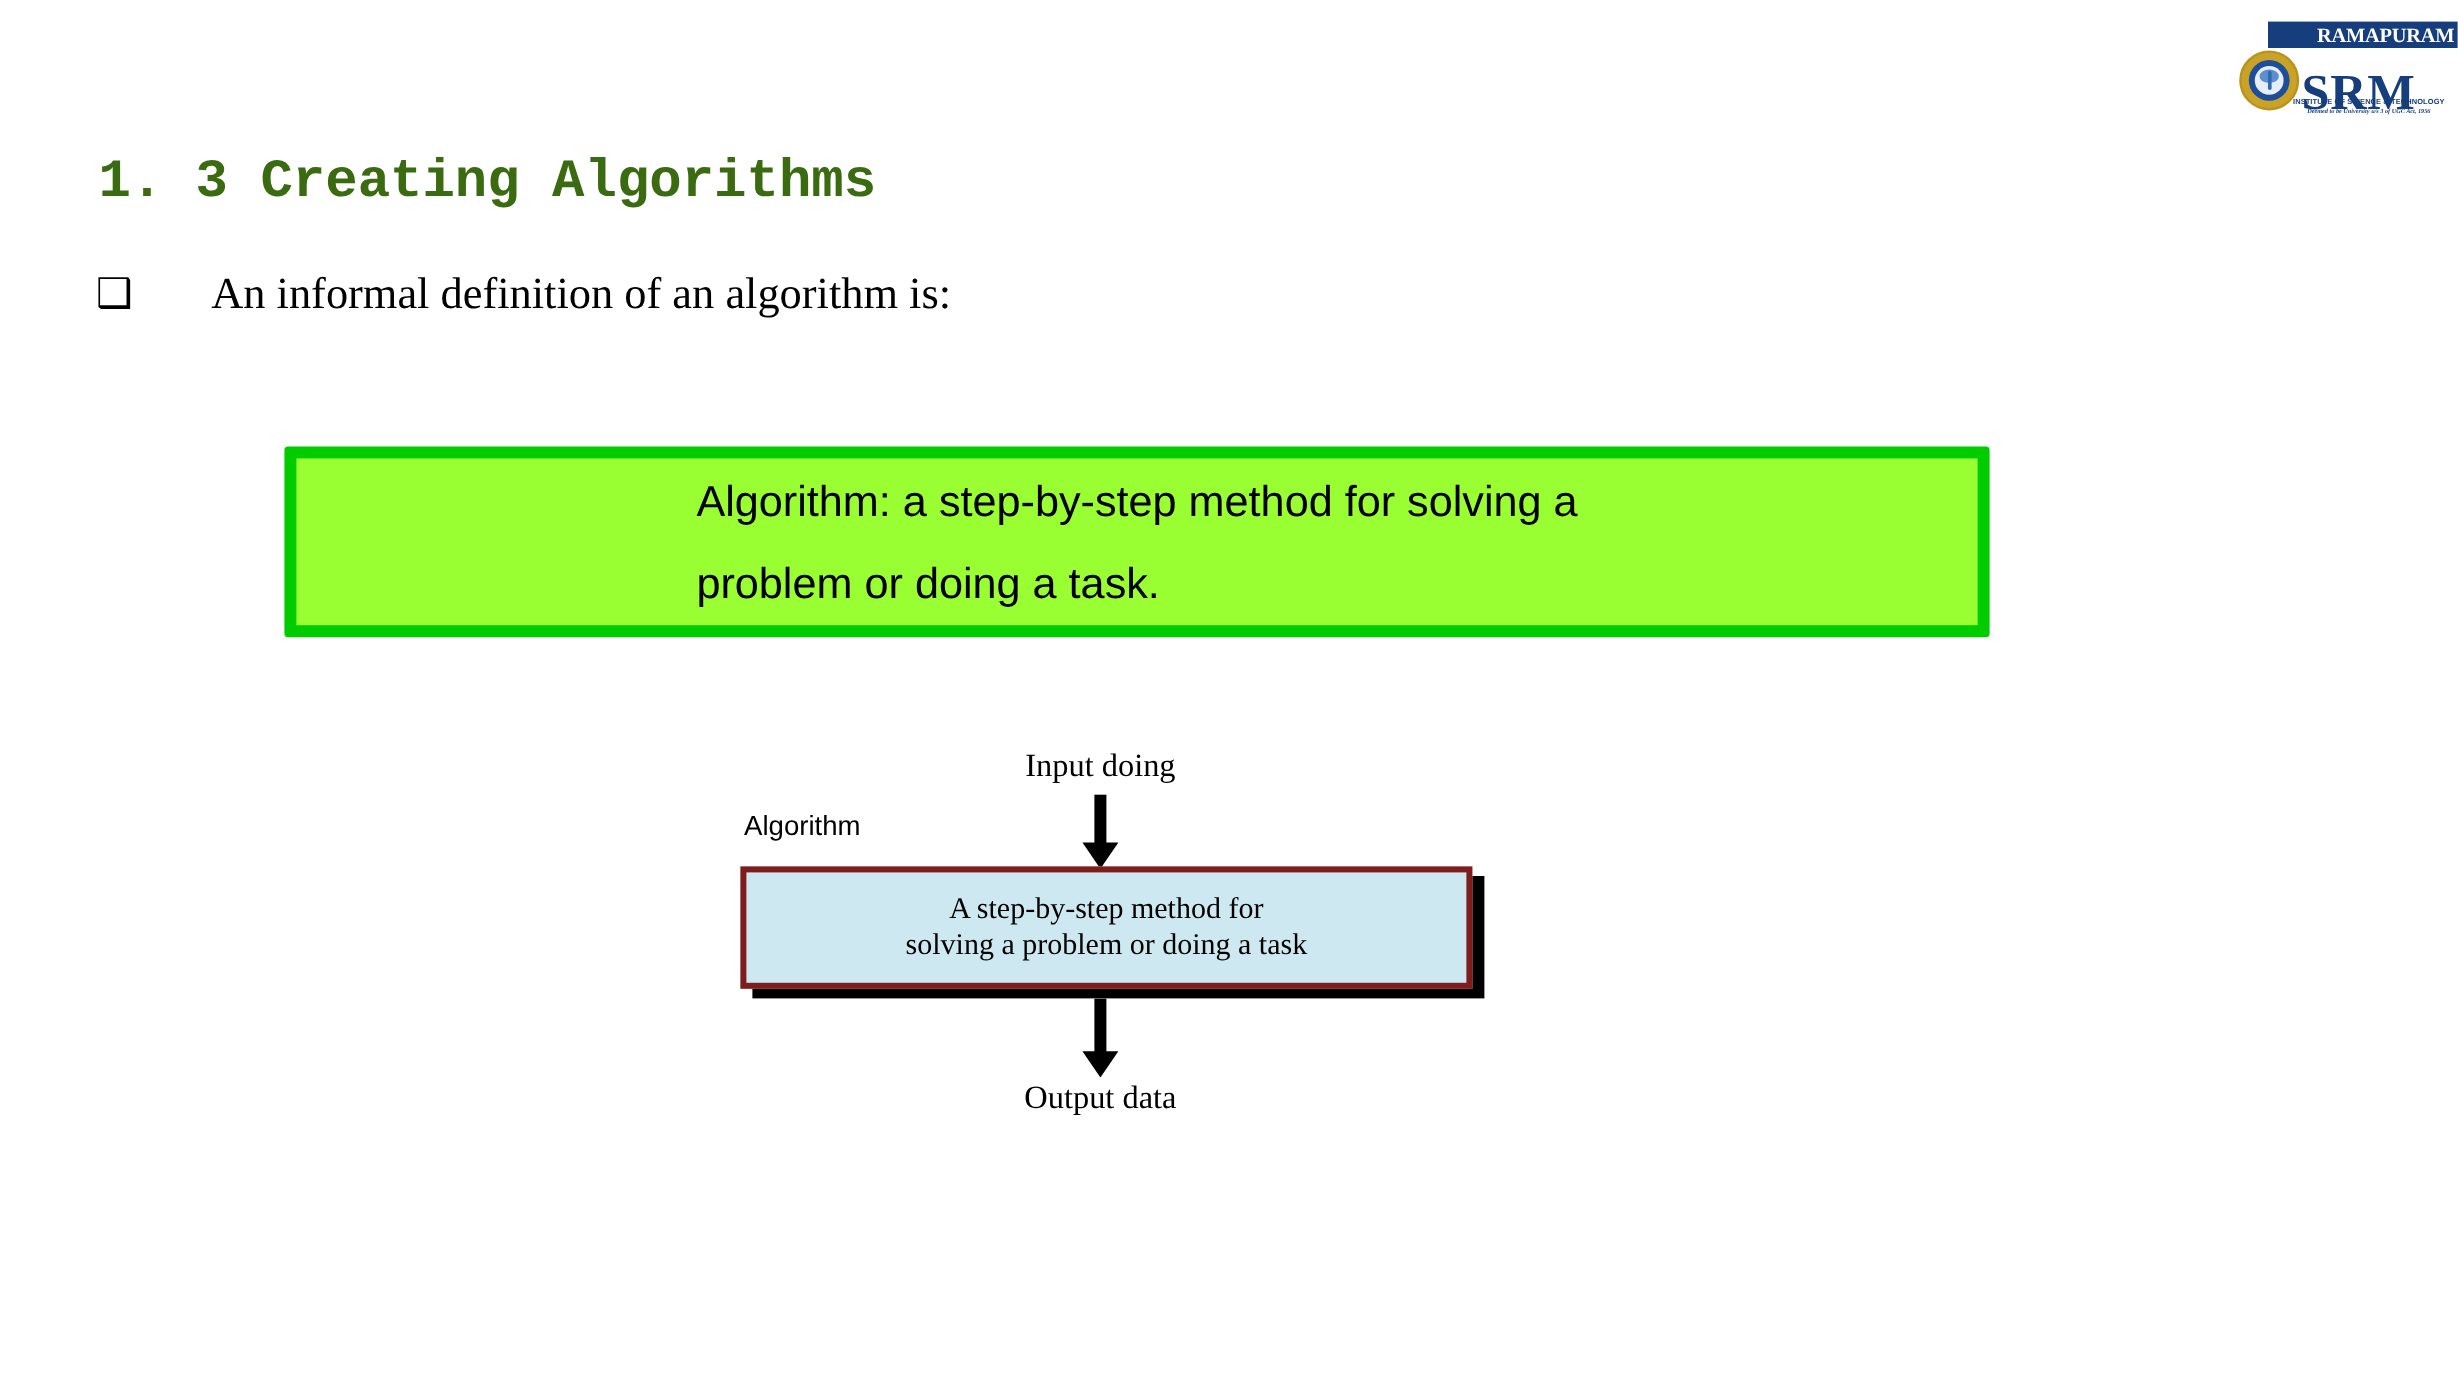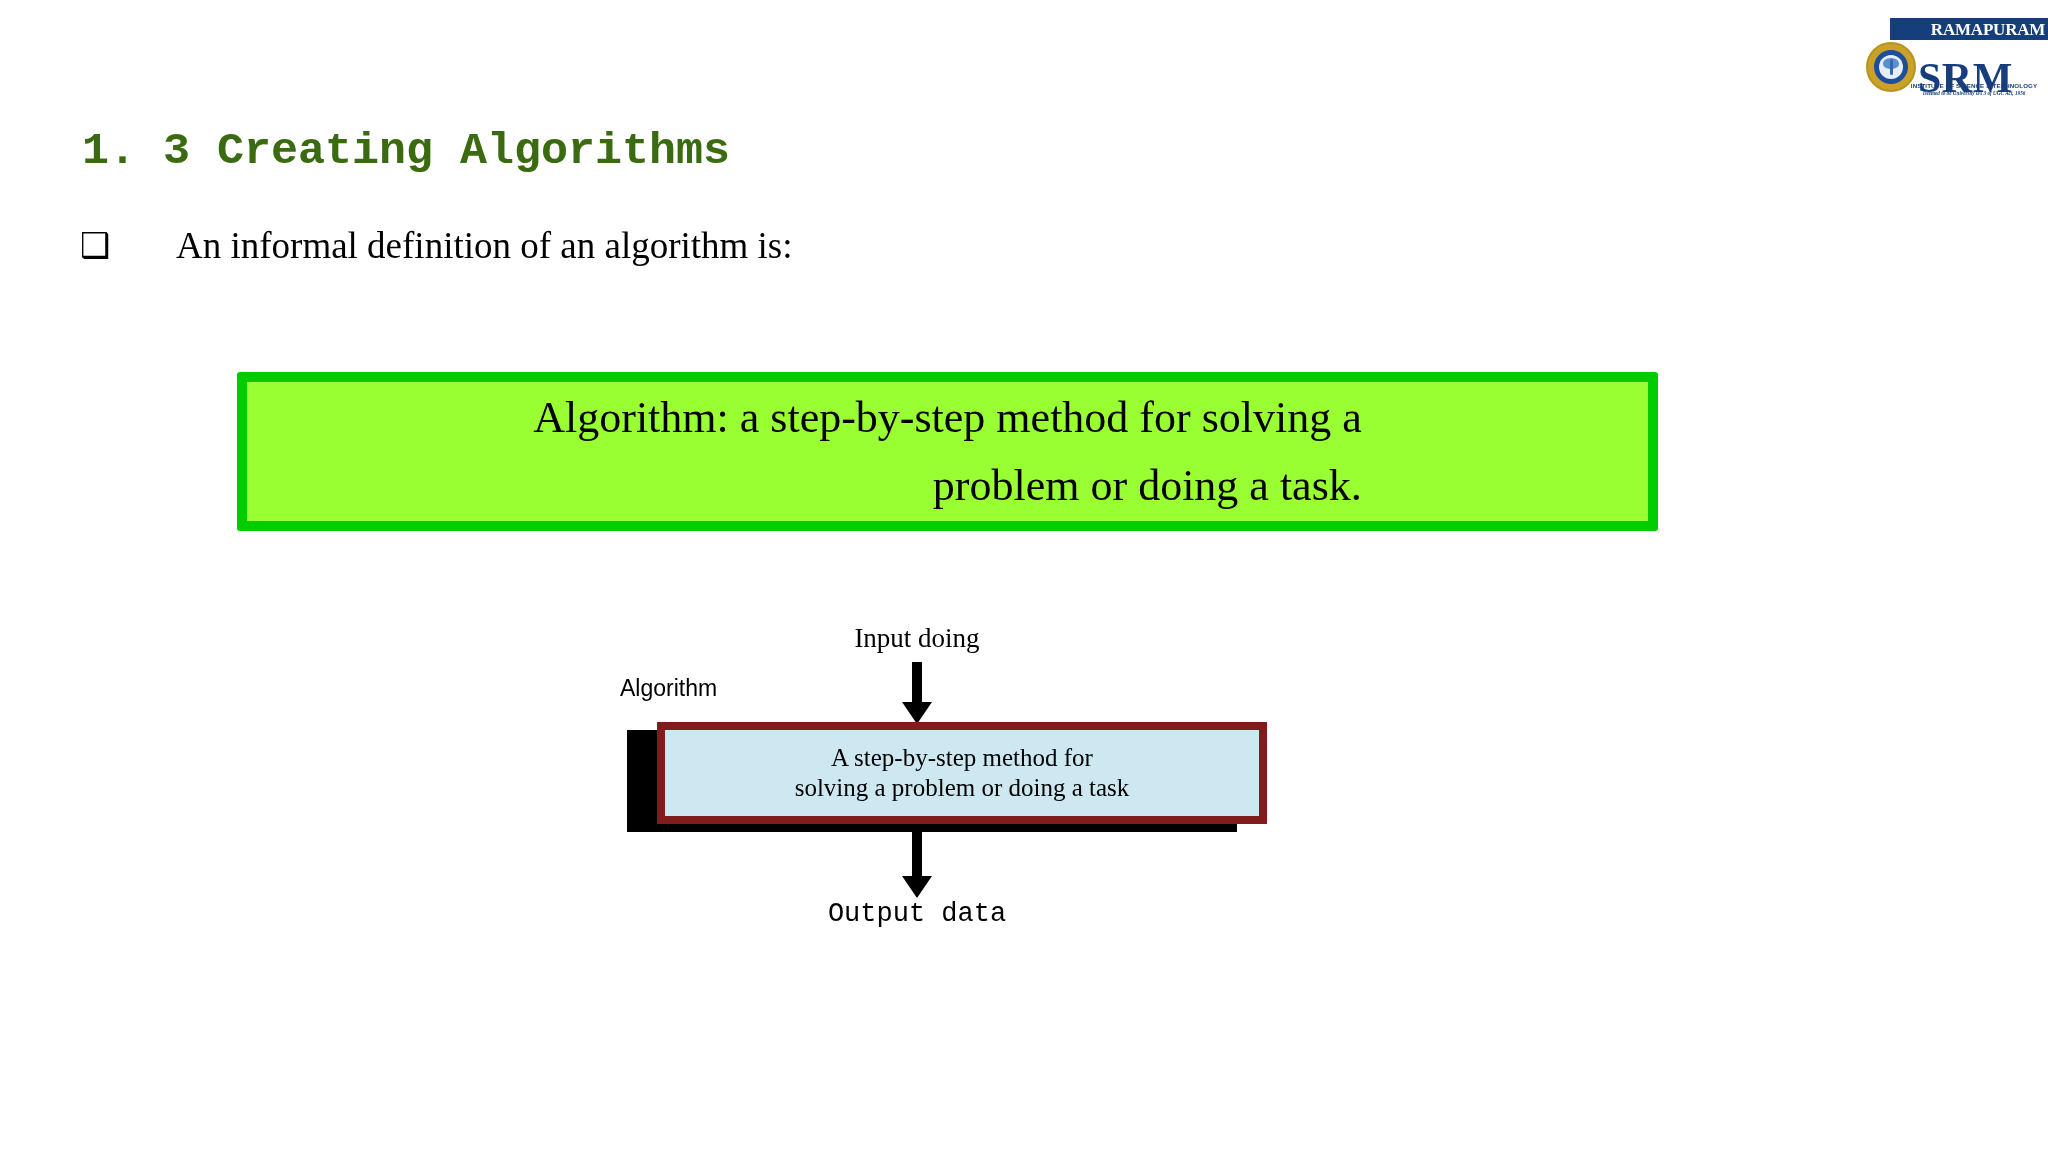--- a/index.html
+++ b/index.html
@@ -193,25 +193,25 @@
   #definition-box .inner {
     width: 100%;
     height: 100%;
     background: #99FF33;
     box-sizing: border-box;
     display: flex;
     align-items: center;
     justify-content: center;
   }
   #definition-box .def-text {
-    font-family: Liberation Serif, serif;
-    font-size: 44px;
+    font-family: Liberation Sans, sans-serif;
+    font-size: 36px;
     line-height: 68px;
     color: #000000;
-    text-align: right;
+    text-align: left;
     padding: 0 30px;
   }
 
   
   #flow-diagram {
     position: absolute;
     left: 600px;
     top: 610px;
     width: 660px;
     height: 330px;
@@ -235,21 +235,21 @@
     font-size: 23px;
     line-height: 32px;
     color: #000000;
   }
   #flow-diagram .label-output {
     position: absolute;
     left: 0;
     top: 288px;
     width: 634px;
     text-align: center;
-    font-family: Liberation Mono, monospace;
+    font-family: Liberation Serif, serif;
     font-size: 27px;
     line-height: 32px;
     color: #000000;
   }
   #flow-diagram .arrow-in {
     position: absolute;
     left: 285px;
     top: 52px;
     width: 64px;
     height: 62px;
@@ -269,26 +269,25 @@
     height: 102px;
     background: #000000;
   }
   #flow-diagram .process-box {
     position: absolute;
     left: 17px;
     top: 112px;
     width: 610px;
     height: 102px;
     background: #CDE8F0;
-    border: 8px solid #7f1d1d;
+    border: 5px solid #7f1d1d;
     box-sizing: border-box;
     display: flex;
     align-items: center;
     justify-content: center;
-    margin-left: 40px;
   }
   #flow-diagram .process-text {
     font-family: "Liberation Serif", "DejaVu Serif", serif;
     font-size: 25px;
     line-height: 30px;
     color: #000000;
     text-align: center;
   }
 </style>
 </head>

